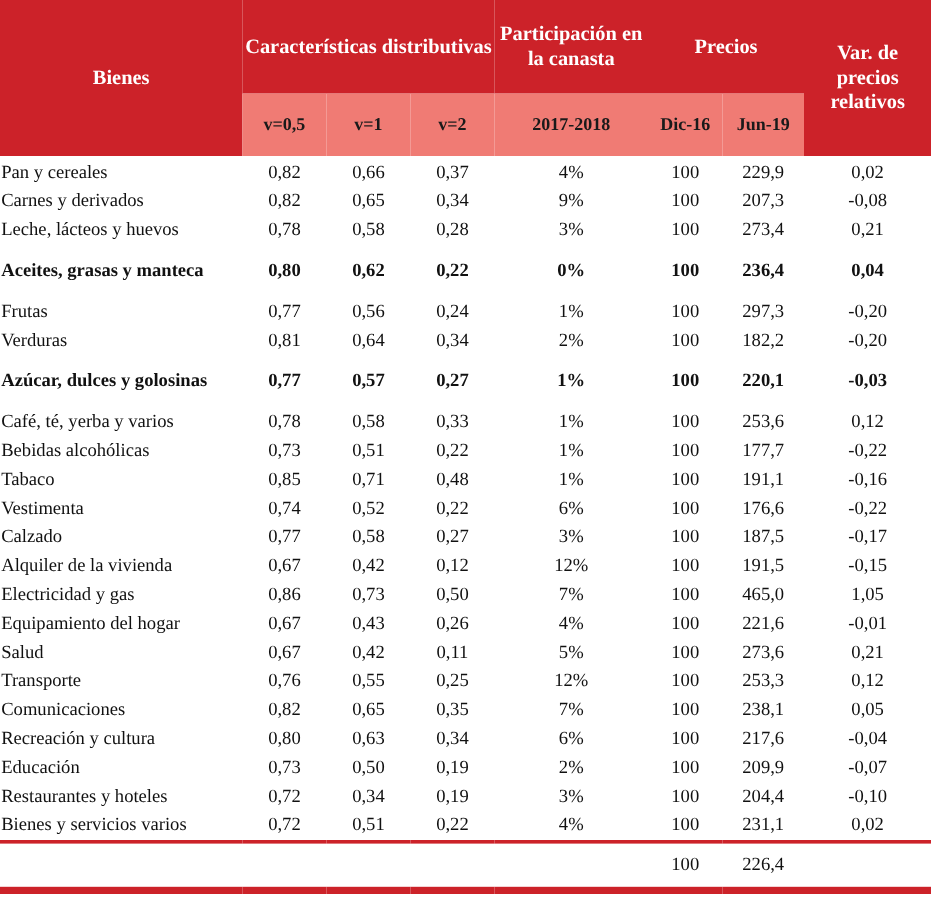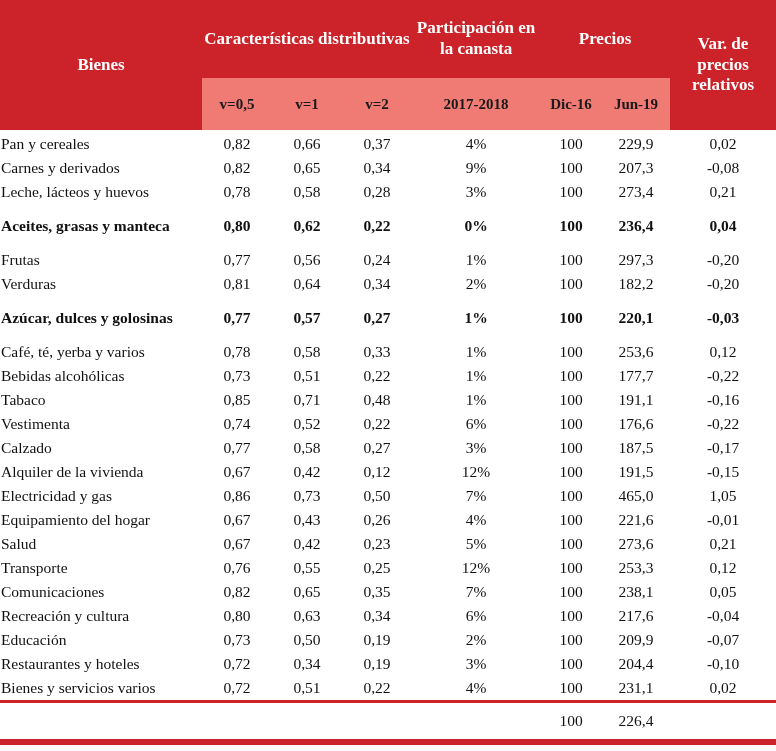--- a/index.html
+++ b/index.html
@@ -299,21 +299,21 @@
           <td class="num-cell">0,26</td>
           <td class="num-cell">4%</td>
           <td class="num-cell">100</td>
           <td class="num-cell">221,6</td>
           <td class="num-cell">-0,01</td>
         </tr>
         <tr class="data-row">
           <td class="label-cell">Salud</td>
           <td class="num-cell">0,67</td>
           <td class="num-cell">0,42</td>
-          <td class="num-cell">0,23</td>
+          <td class="num-cell">0,11</td>
           <td class="num-cell">5%</td>
           <td class="num-cell">100</td>
           <td class="num-cell">273,6</td>
           <td class="num-cell">0,21</td>
         </tr>
         <tr class="data-row">
           <td class="label-cell">Transporte</td>
           <td class="num-cell">0,76</td>
           <td class="num-cell">0,55</td>
           <td class="num-cell">0,25</td>

